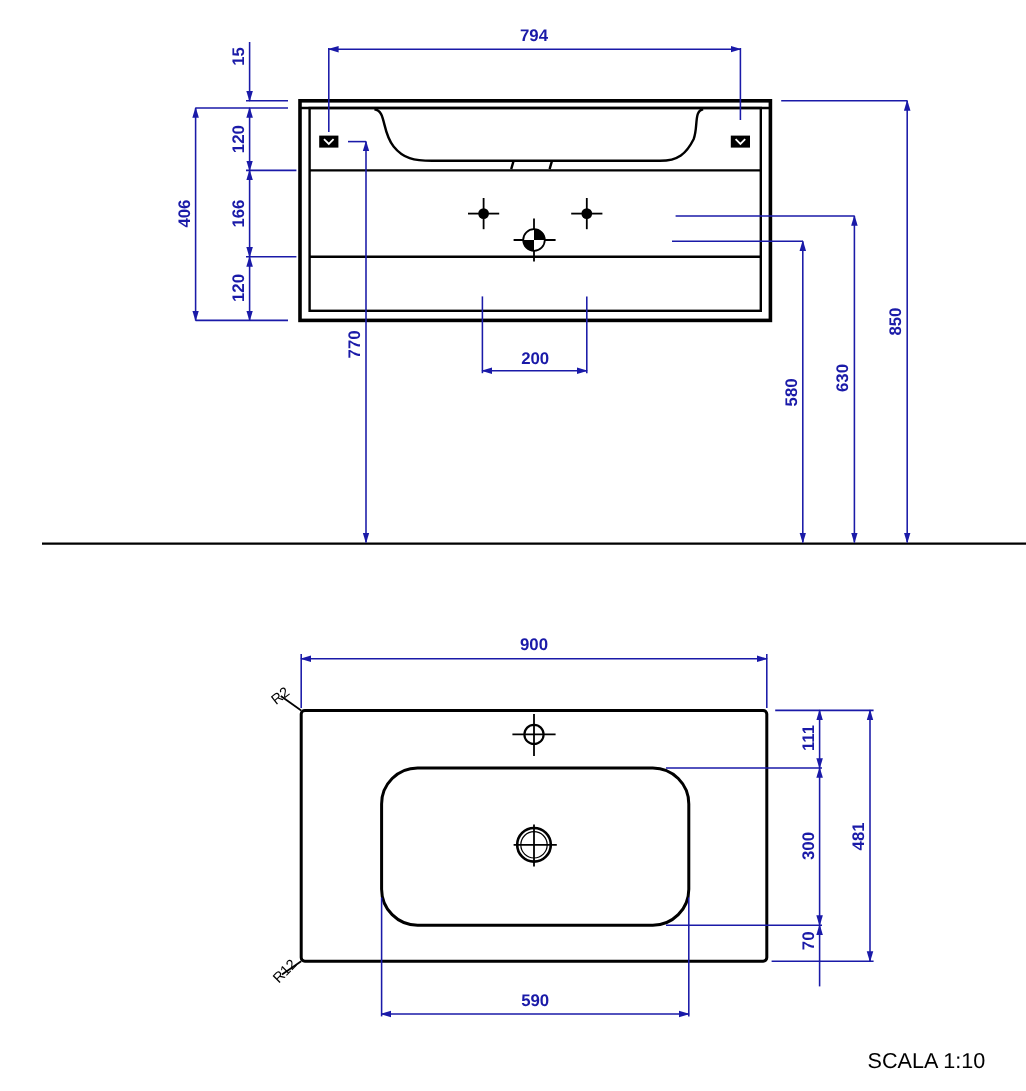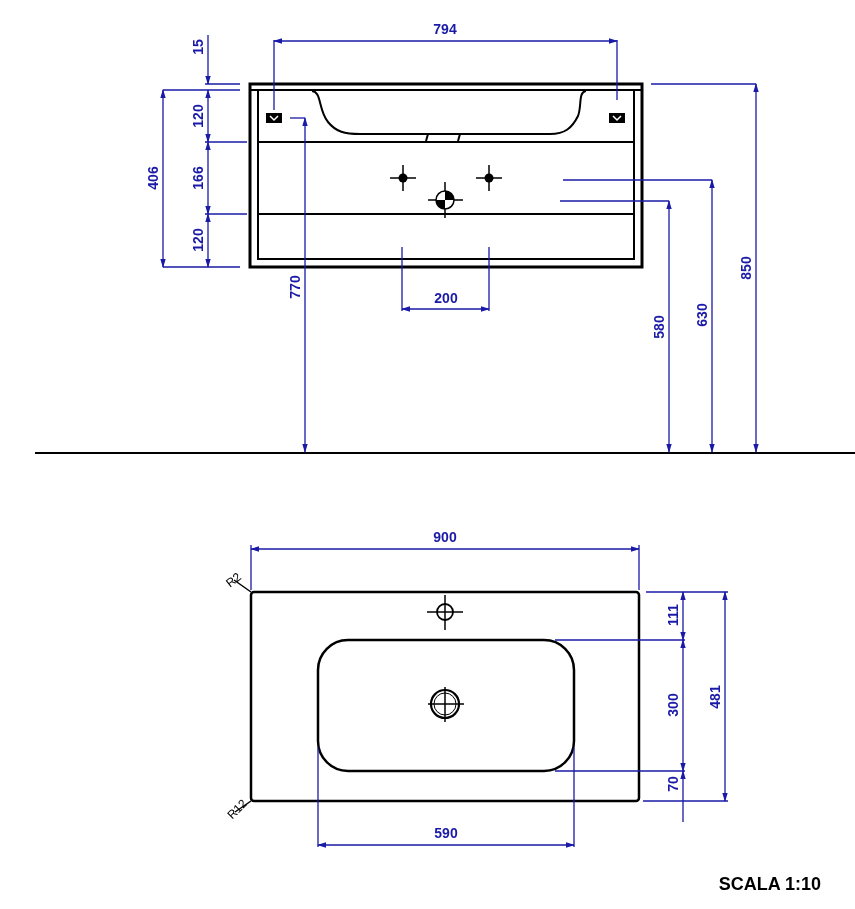--- a/index.html
+++ b/index.html
@@ -1,20 +1,20 @@
 <!DOCTYPE html>
 <html><head>
   <meta charset="utf-8">
   <style>
     html, body { margin: 0; padding: 0; background: #ffffff; }
     body { width: 855px; height: 909px; position: relative; overflow: hidden; }
     #drawing { position: absolute; left: 0; top: 0; }
     .dim-text { font-family: "Liberation Sans", sans-serif; font-weight: bold; font-size: 14px; fill: #1a1aa8; }
     .note-text { font-family: "Liberation Sans", sans-serif; font-size: 12px; fill: #000; }
-    .scale-label { position: absolute; right: 34px; bottom: 14px; font-family: "Liberation Sans", sans-serif; font-weight: bold; font-size: 18px; color: #000; }
+    .scale-label { position: absolute; right: 34px; bottom: 14px; font-family: "Liberation Sans", sans-serif; font-weight: normal; font-size: 18px; color: #000; }
   </style>
 </head>
 <body>
 
 <svg id="drawing" width="855" height="909" viewBox="0 0 855 909" xmlns="http://www.w3.org/2000/svg">
   <defs>
     <marker id="arr" viewBox="0 0 10 10" refX="9" refY="5" markerWidth="7" markerHeight="7" orient="auto-start-reverse">
       <path d="M0,2 L10,5 L0,8 z" fill="#1a1aa8"></path>
     </marker>
   </defs>

